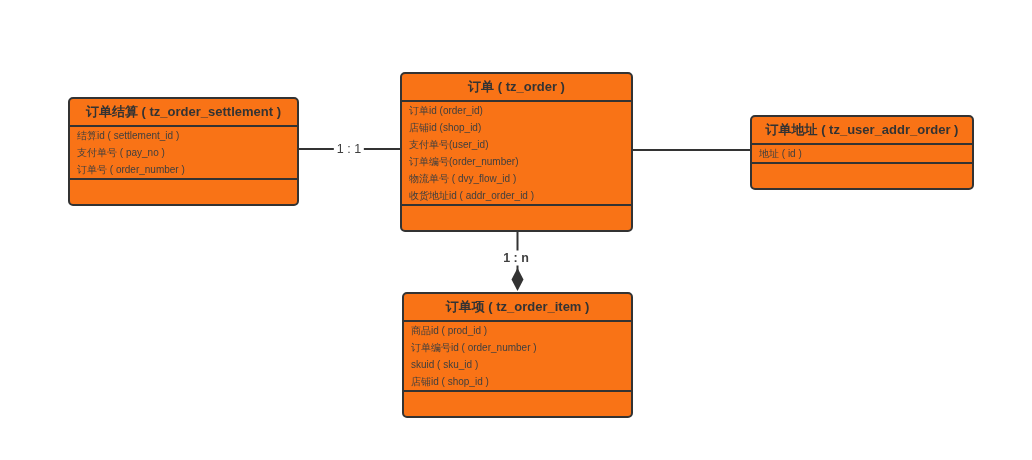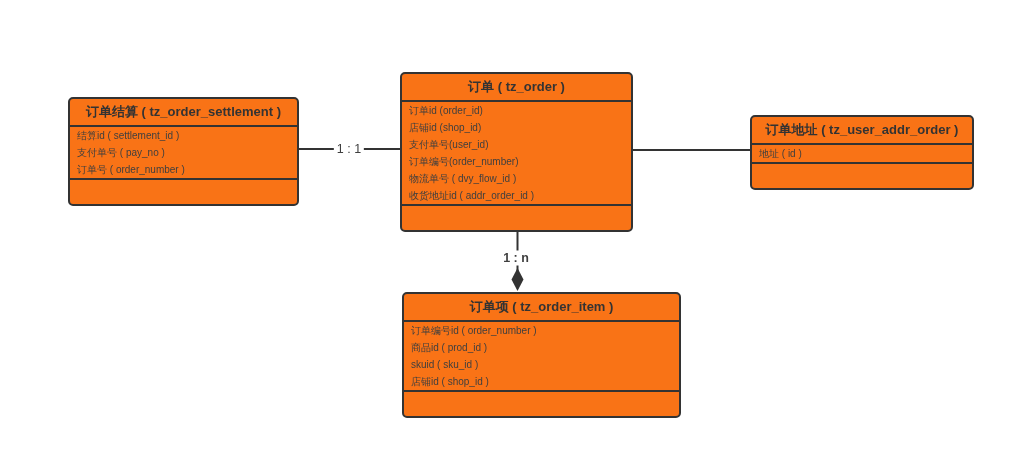--- a/index.html
+++ b/index.html
@@ -44,21 +44,21 @@
     line-height: 17px;
     white-space: nowrap;
     overflow: hidden;
   }
   .entity-footer {
     height: 24px;
   }
   .entity-settlement { left: 68px;  top: 97px;  width: 231px; }
   .entity-order      { left: 400px; top: 72px;  width: 233px; }
   .entity-addr       { left: 750px; top: 115px; width: 224px; }
-  .entity-item       { left: 402px; top: 292px; width: 279px; }
+  .entity-item       { left: 402px; top: 292px; width: 231px; }
 
   .connector-layer {
     position: absolute;
     left: 0;
     top: 0;
     width: 1032px;
     height: 460px;
     pointer-events: none;
   }
   .relation-label {
@@ -113,22 +113,22 @@
     <div class="entity-title">订单地址 ( tz_user_addr_order )</div>
     <div class="entity-fields">
       <div class="field">地址 ( id )</div>
     </div>
     <div class="entity-footer"></div>
   </div>
 
   <div class="entity entity-item">
     <div class="entity-title">订单项 ( tz_order_item )</div>
     <div class="entity-fields">
+      <div class="field">商品id ( prod_id )</div>
       <div class="field">订单编号id ( order_number )</div>
-      <div class="field">商品id ( prod_id )</div>
       <div class="field">skuid ( sku_id )</div>
       <div class="field">店铺id ( shop_id )</div>
     </div>
     <div class="entity-footer"></div>
   </div>
 
   <div class="relation-label label-1-1">1 : 1</div>
   <div class="relation-label label-1-n">1 : n</div>
 
 </div>

